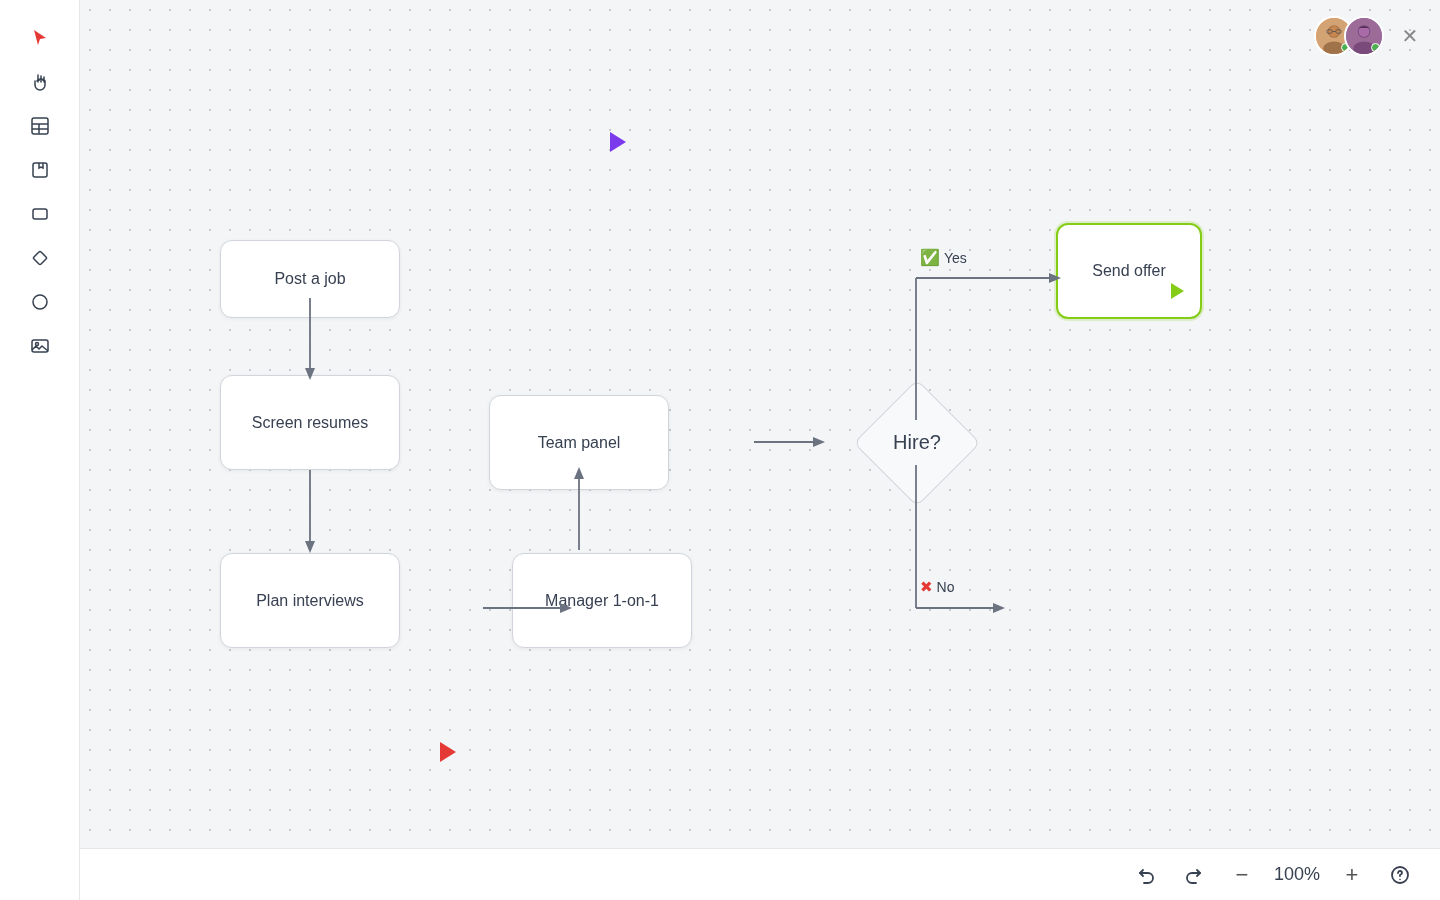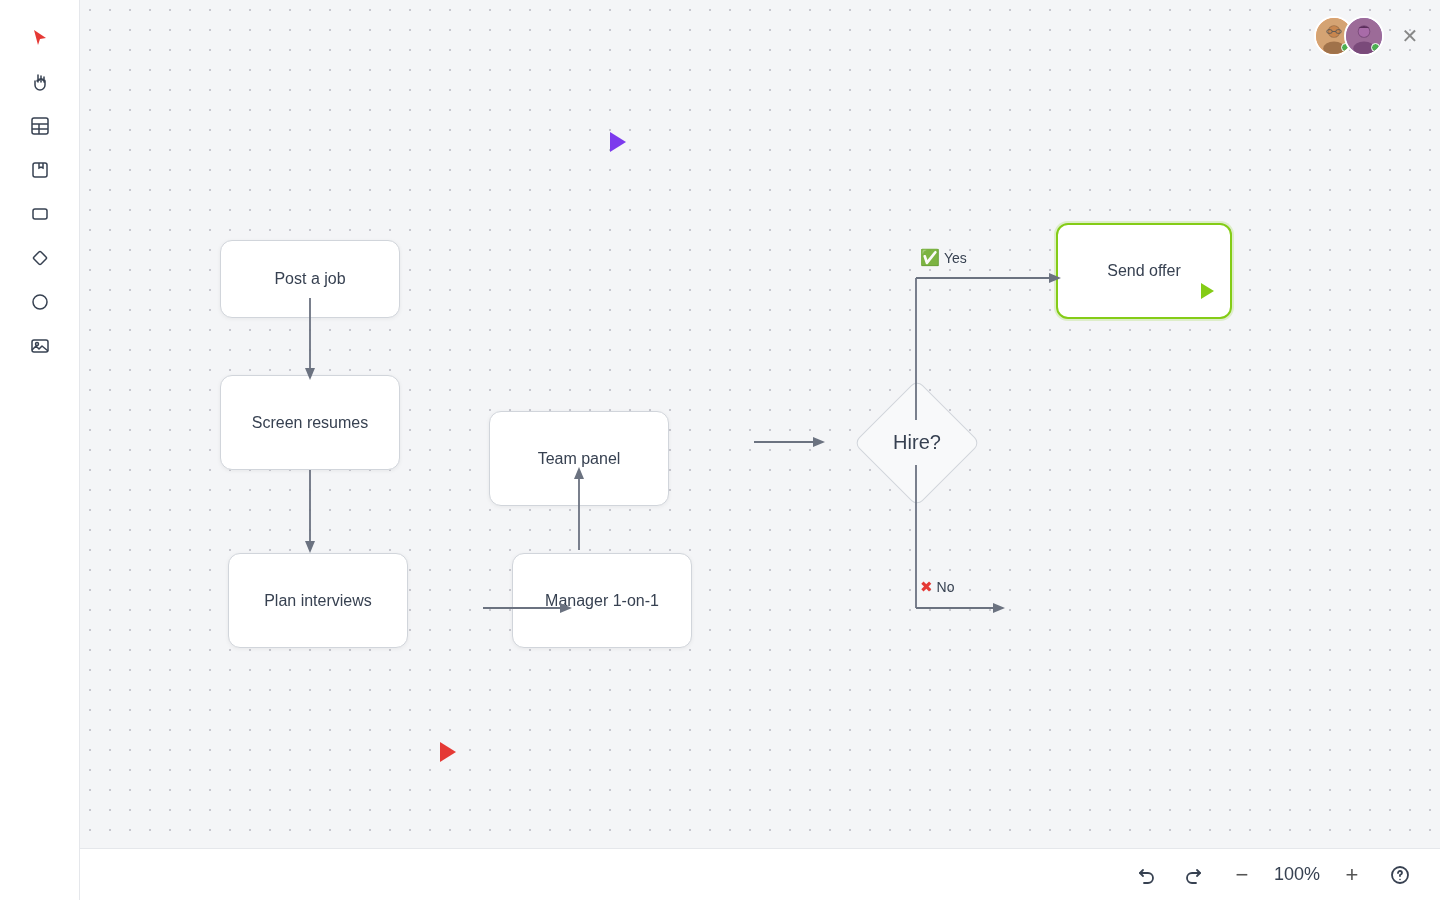--- a/index.html
+++ b/index.html
@@ -271,38 +271,38 @@
   <div class="cursor-marker cursor-red" style="left: 360px; top: 742px;"></div>
 
   <div class="flow-node" style="left: 140px; top: 220px; width: 180px; height: 78px; margin-top: 20px;">
     <span>Post a job</span>
   </div>
 
   <div class="flow-node" style="left: 140px; top: 375px; width: 180px; height: 95px;">
     <span>Screen resumes</span>
   </div>
 
-  <div class="flow-node" style="left: 148px; top: 553px; width: 180px; height: 95px;">
+  <div class="flow-node" style="left: 140px; top: 553px; width: 180px; height: 95px;">
     <span>Plan interviews</span>
   </div>
 
-  <div class="flow-node" style="left: 409px; top: 395px; width: 180px; height: 95px; margin-top: 16px;">
+  <div class="flow-node" style="left: 409px; top: 395px; width: 180px; height: 95px;">
     <span>Team panel</span>
   </div>
 
   <div class="flow-node" style="left: 409px; top: 553px; width: 180px; height: 95px; margin-left: 23px;">
     <span>Manager 1-on-1</span>
   </div>
 
   <div class="diamond-wrap" style="left: 742px; top: 395px; width: 190px; height: 95px;">
     <div class="diamond"></div>
     <span class="diamond-label">Hire?</span>
   </div>
 
-  <div class="flow-node selected" style="left: 976px; top: 223px; width: 176px; height: 96px; position: absolute;">
+  <div class="flow-node selected" style="left: 976px; top: 223px; width: 146px; height: 96px; position: absolute;">
     <span>Send offer</span>
 
     <div class="green-cursor" style="position: absolute; right: 16px; bottom: 18px;"></div>
   </div>
 
 
   <div class="branch-label" style="left: 840px; top: 248px;">
     <span style="color: #4caf50; font-size: 16px;">✅</span>
     <span>Yes</span>
   </div>

